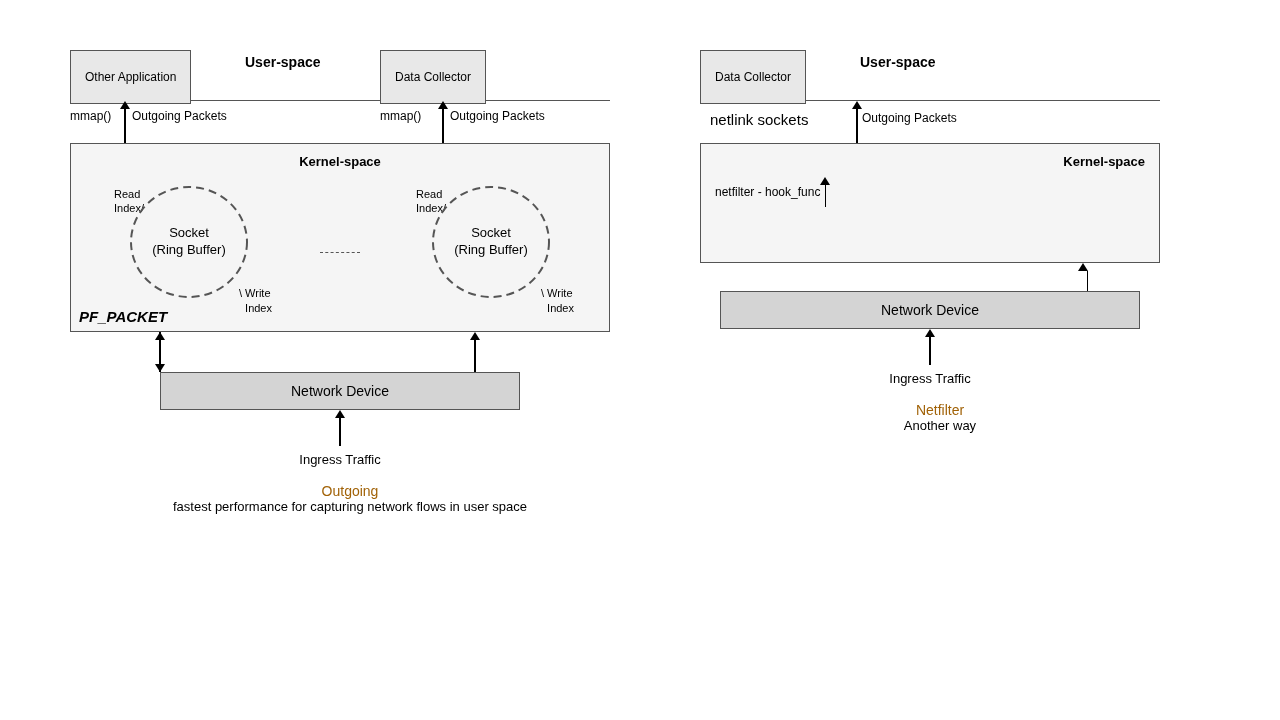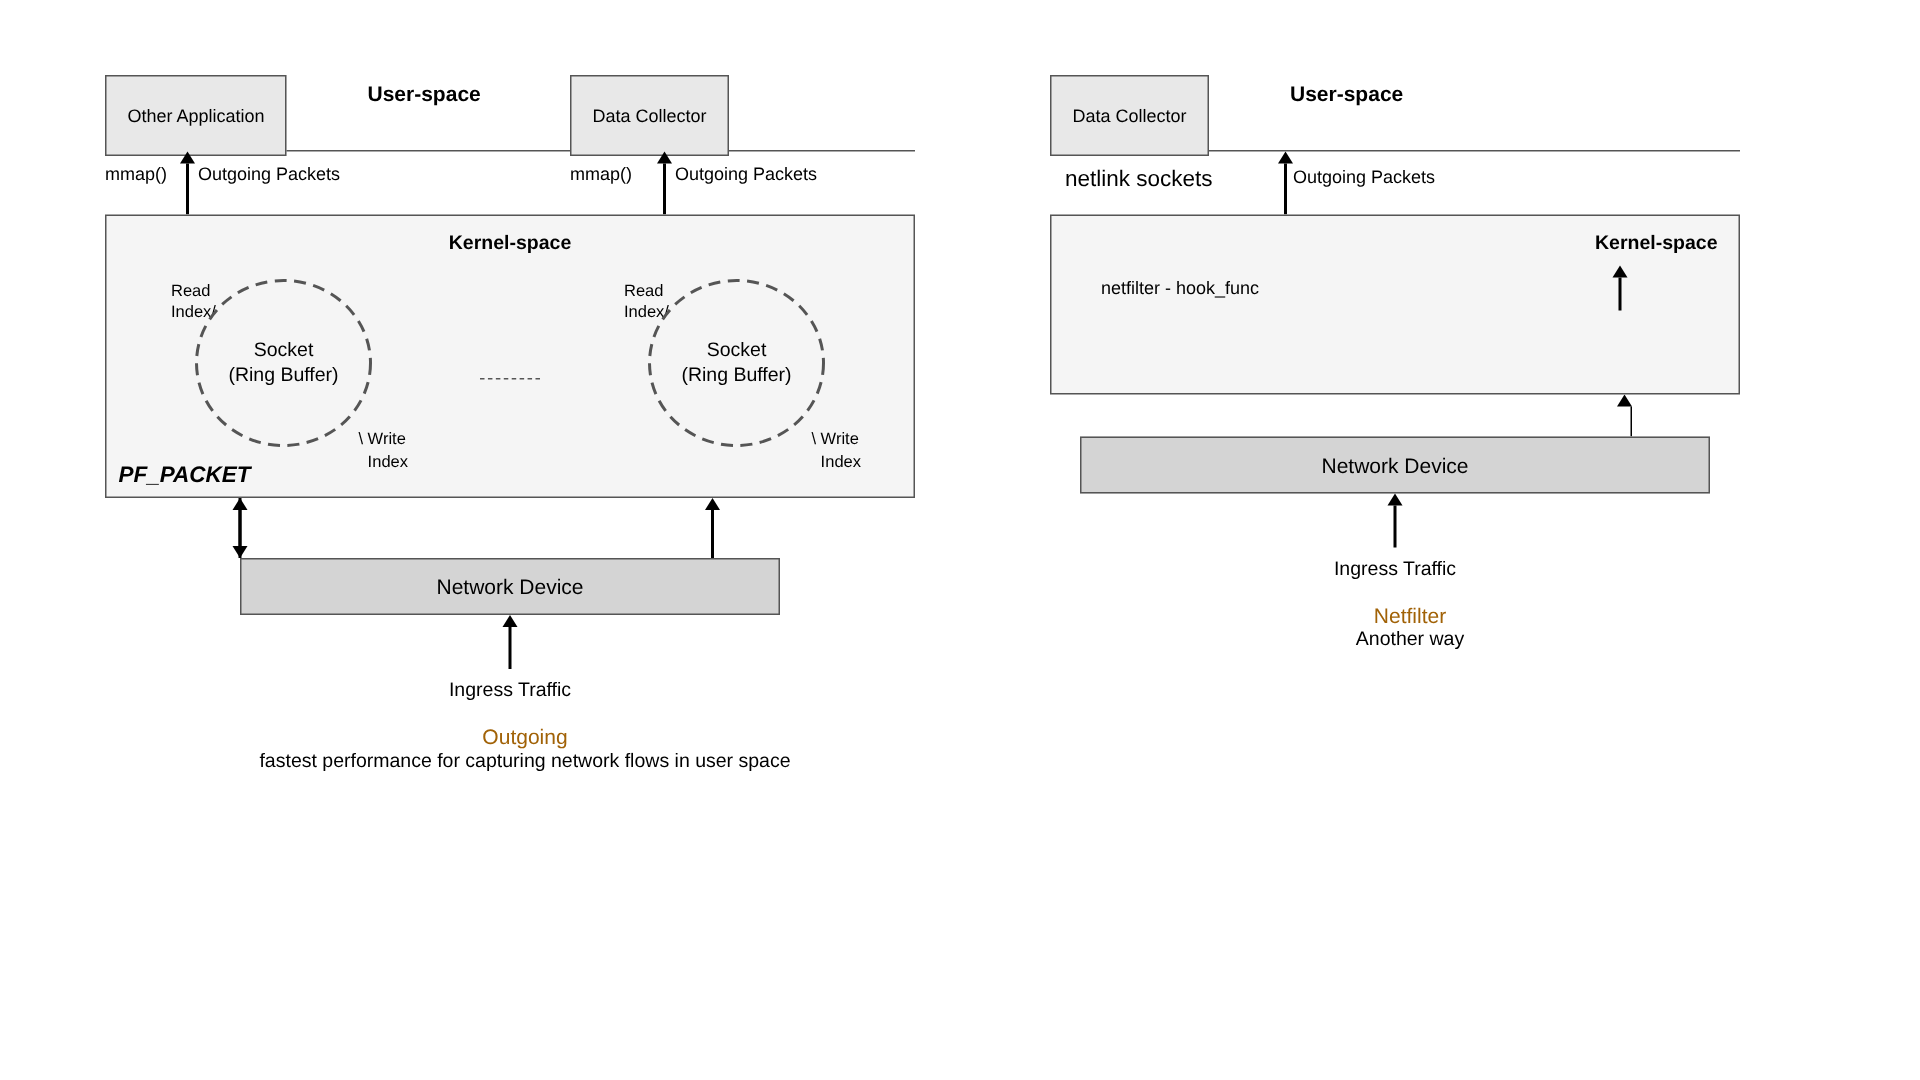--- a/index.html
+++ b/index.html
@@ -299,21 +299,21 @@
             <div style="width:1.5px; background:#000; flex:1;"></div>
           </div>
 
           <span style="position:absolute; left:162px; top:10px; font-size:12px;">Outgoing Packets</span>
         </div>
 
         <div class="right-kernel-box" style="position:relative;">
           <div class="right-kernel-label">Kernel-space</div>
 
 
-          <div style="position:relative; display:flex; align-items:center; justify-content:space-between;margin-left:19px;">
+          <div style="position:relative; display:flex; align-items:center; justify-content:flex-start;">
             <span style="font-size:12px; white-space:nowrap;">netfilter - hook_func</span>
 
             <div style="display:flex; flex-direction:column; align-items:center; height:30px; margin-right:60px;">
               <div class="arrow-head-up"></div>
               <div style="width:1.5px;background:#000;flex:1;"></div>
             </div>
           </div>
         </div>
 
         <div style="display:flex;flex-direction:column;align-items:flex-end;width:460px;padding-right:72px;height:28px;">

